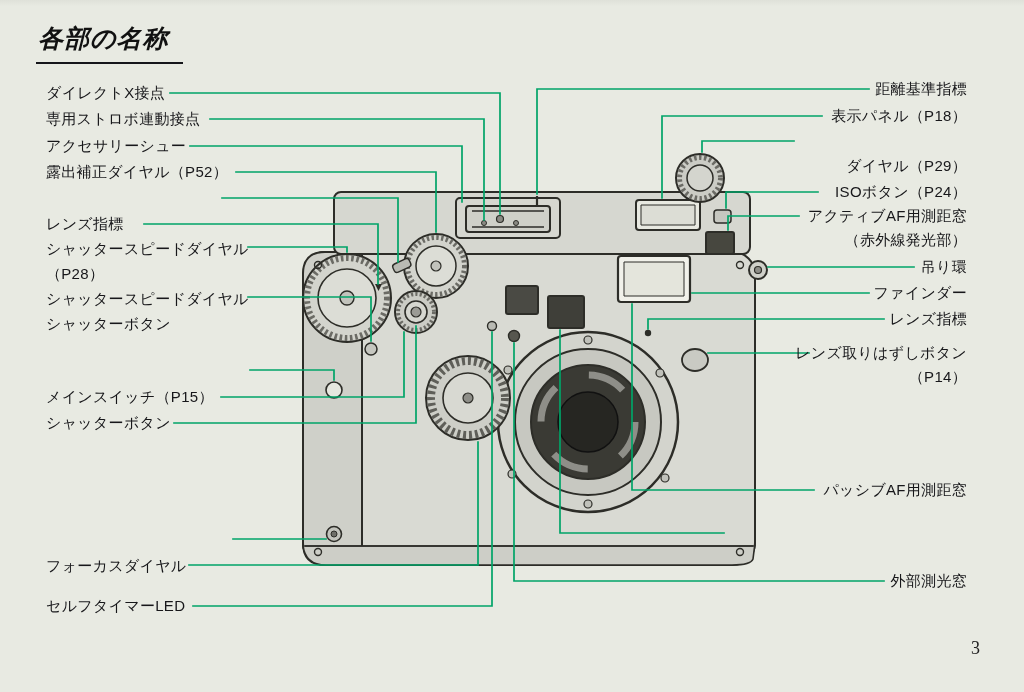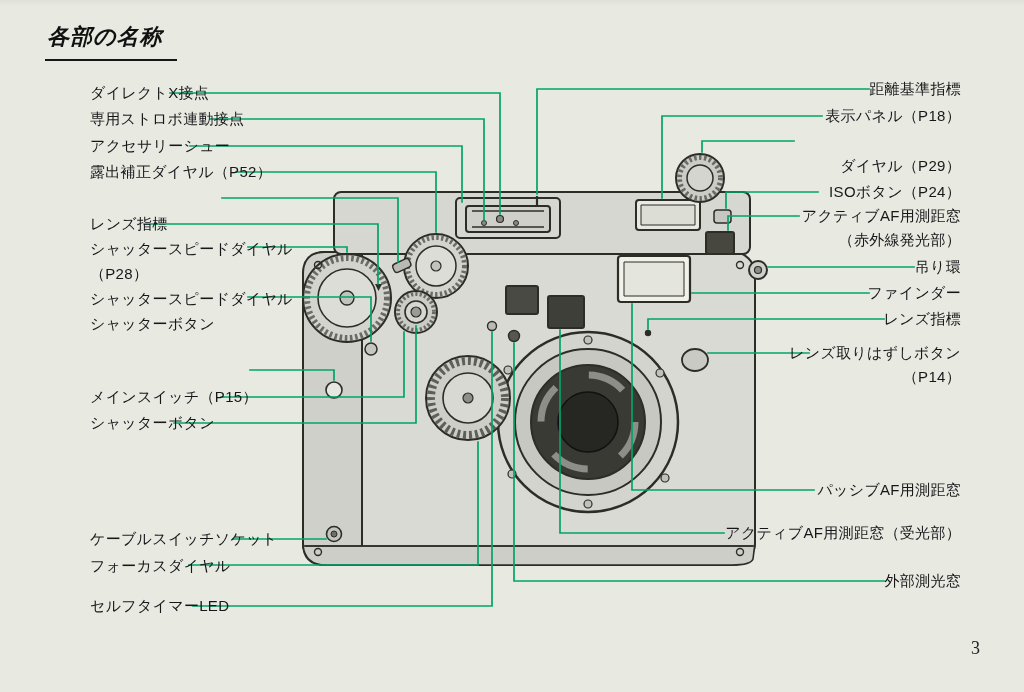--- a/index.html
+++ b/index.html
@@ -8,35 +8,34 @@
     background:#e8eae2;
     font-family:"Liberation Sans","DejaVu Sans",sans-serif;
     color:#1b1b1b;
     position:relative;
   }
   .page{
     position:absolute;inset:0;
     background:linear-gradient(180deg,#dfe1d9 0,#e8eae2 6px,#e8eae2 100%);
   }
   .title{
-    position:absolute;left:45px;top:22px;
-    font-size:22px;font-weight:bold;font-style:italic;
+    position:absolute;left:36px;top:22px;
+    font-size:25px;font-weight:bold;font-style:italic;
     letter-spacing:1px;color:#111;
     border-bottom:2px solid #15151a;
     padding:0 14px 7px 2px;
     white-space:nowrap;
   }
   .lbl{
     position:absolute;
     font-size:15px;line-height:18px;
     white-space:nowrap;color:#17171a;
     letter-spacing:0.3px;
-    margin-left:44px;
-  }
-  .lbl.right{ right:63px; text-align:left; }
+  }
+  .lbl.right{ right:57px; text-align:left; }
   .lbl.left{ left:46px; }
   .pagenum{
     position:absolute;right:44px;top:638px;
     font-family:"Liberation Serif","DejaVu Serif",serif;
     font-size:18px;color:#222;
   }
   svg{position:absolute;left:0;top:0;}
 </style>
 </head>
 <body>
@@ -187,33 +186,31 @@
   <div class="lbl left" style="top:110px">専用ストロボ連動接点</div>
   <div class="lbl left" style="top:137px">アクセサリーシュー</div>
   <div class="lbl left" style="top:163px">露出補正ダイヤル（P52）</div>
   <div class="lbl left" style="top:215px">レンズ指標</div>
   <div class="lbl left" style="top:240px">シャッタースピードダイヤル</div>
   <div class="lbl left" style="top:265px">（P28）</div>
   <div class="lbl left" style="top:290px">シャッタースピードダイヤル</div>
   <div class="lbl left" style="top:315px">シャッターボタン</div>
   <div class="lbl left" style="top:388px">メインスイッチ（P15）</div>
   <div class="lbl left" style="top:414px">シャッターボタン</div>
-  <div class="lbl left" style="top:530px">ケーブルスイッチソケット</div>
   <div class="lbl left" style="top:557px">フォーカスダイヤル</div>
   <div class="lbl left" style="top:597px">セルフタイマーLED</div>
 
   <div class="lbl right" style="top:80px">距離基準指標</div>
   <div class="lbl right" style="top:107px">表示パネル（P18）</div>
   <div class="lbl right" style="top:157px">ダイヤル（P29）</div>
   <div class="lbl right" style="top:183px">ISOボタン（P24）</div>
   <div class="lbl right" style="top:207px">アクティブAF用測距窓</div>
   <div class="lbl right" style="top:231px">（赤外線発光部）</div>
   <div class="lbl right" style="top:258px">吊り環</div>
   <div class="lbl right" style="top:284px">ファインダー</div>
   <div class="lbl right" style="top:310px">レンズ指標</div>
   <div class="lbl right" style="top:344px">レンズ取りはずしボタン</div>
   <div class="lbl right" style="top:368px">（P14）</div>
   <div class="lbl right" style="top:481px">パッシブAF用測距窓</div>
-  <div class="lbl right" style="top:524px">アクティブAF用測距窓（受光部）</div>
   <div class="lbl right" style="top:572px">外部測光窓</div>
 
   <div class="pagenum">3</div>
 </div>
 
 </body></html>

